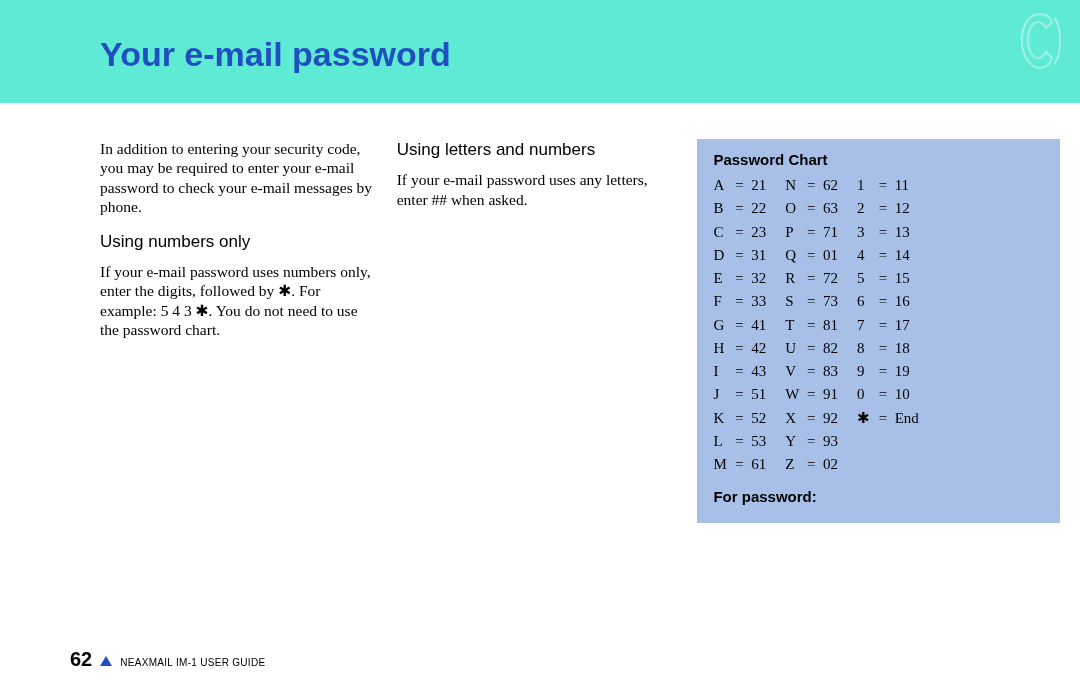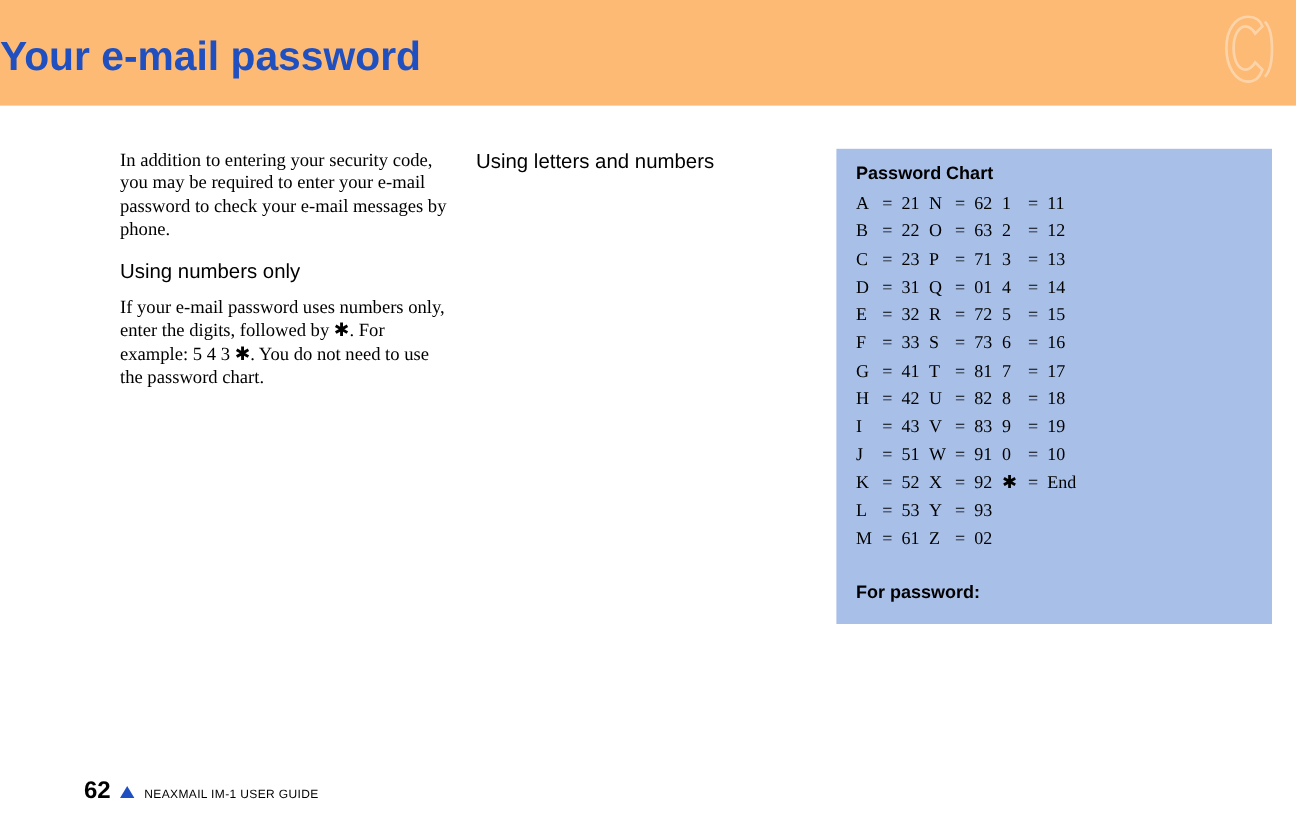--- a/index.html
+++ b/index.html
@@ -6,24 +6,25 @@
   body {
     width: 1080px;
     height: 693px;
     font-family: Georgia, 'Times New Roman', serif;
     color: #000;
     background: #fff;
     position: relative;
     overflow: hidden;
   }
   .header-band {
-    background: #fdba74;
+    background: #5eead4;
     width: 100%;
-    height: 88px;
+    height: 103px;
     position: relative;
+    padding-left: 100px;
     display: flex;
     align-items: center;
   }
   .page-title {
     font-family: Arial, Helvetica, sans-serif;
     font-weight: bold;
     font-size: 34px;
     color: #2050c0;
     margin-top: 6px;
   }
@@ -70,23 +71,23 @@
     font-size: 15px;
   }
   .chart-head {
     font-family: Arial, Helvetica, sans-serif;
     font-weight: bold;
     font-size: 15px;
     margin-bottom: 6px;
   }
   .chart-cols {
     display: flex;
-    gap: 8px;
+    gap: 19px;
     font-family: Georgia, 'Times New Roman', serif;
-    margin-bottom: 24px;
+    margin-bottom: 12px;
   }
   .chart-col { white-space: nowrap; }
   .chart-row {
     line-height: 1.55;
   }
   .chart-row .k { display: inline-block; width: 18px; }
   .chart-row .eq { display: inline-block; width: 16px; text-align:center; }
   .for-ex {
     font-family: Arial, Helvetica, sans-serif;
     font-weight: bold;
@@ -136,20 +137,21 @@
 <div class="content">
 
   <div class="col">
     <p>In addition to entering your security code, you may be required to enter your e-mail password to check your e-mail messages by phone.</p>
     <div class="subhead">Using numbers only</div>
     <p>If your e-mail password uses numbers only, enter the digits, followed by ✱. For example: 5 4 3 ✱. You do not need to use the password chart.</p>
   </div>
 
   <div class="col">
     <div class="subhead" style="margin-top:0">Using letters and numbers</div>
+    <p>If your e-mail password uses any letters, enter ## when asked.</p>
   </div>
 
   <div class="chart-box">
     <div class="chart-head">Password Chart</div>
     <div class="chart-cols">
       <div class="chart-col" id="chart-c1">
           <div class="chart-row"><span class="k">A</span><span class="eq">=</span> 21</div>
           <div class="chart-row"><span class="k">B</span><span class="eq">=</span> 22</div>
           <div class="chart-row"><span class="k">C</span><span class="eq">=</span> 23</div>
           <div class="chart-row"><span class="k">D</span><span class="eq">=</span> 31</div>

